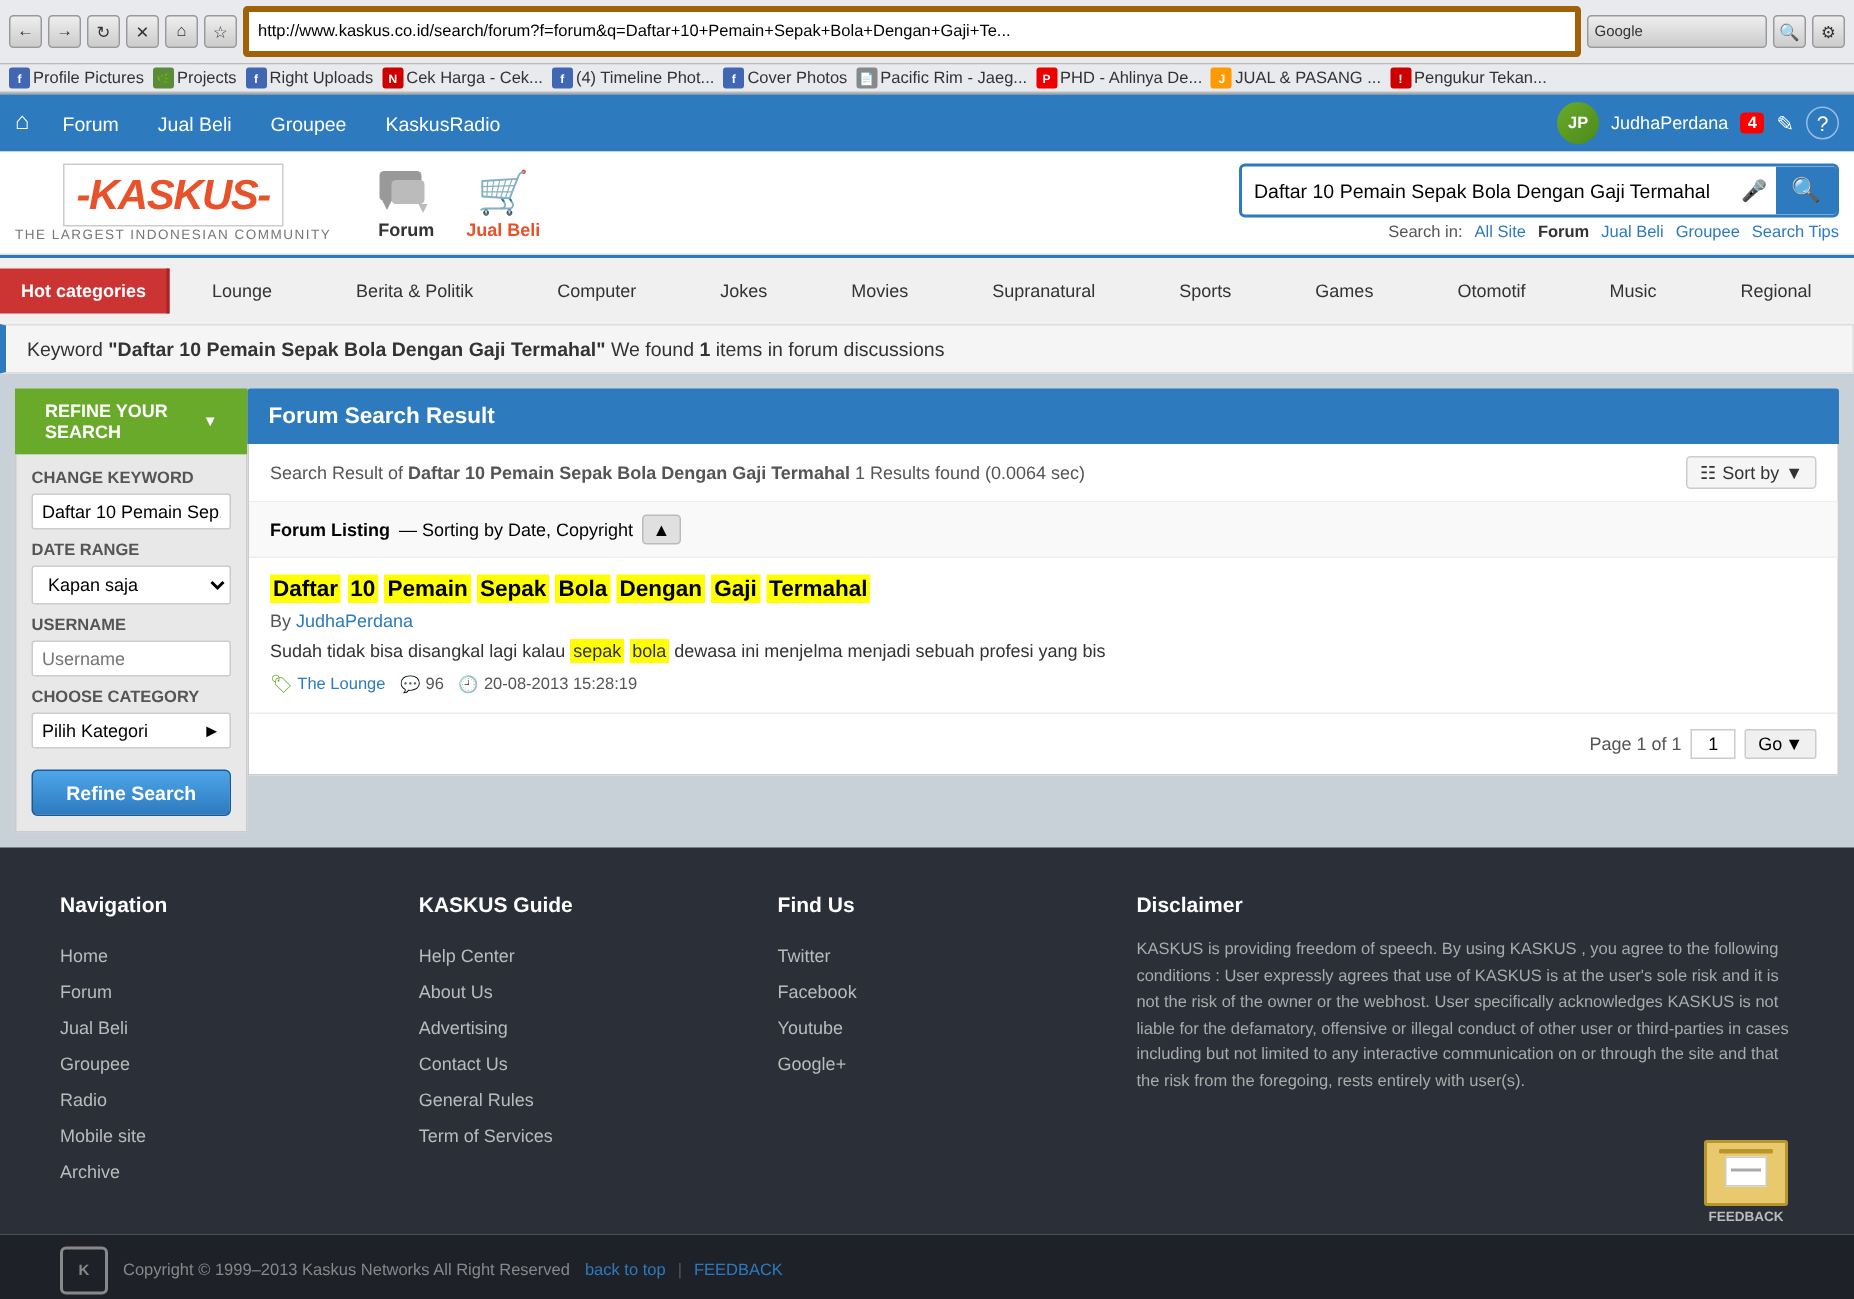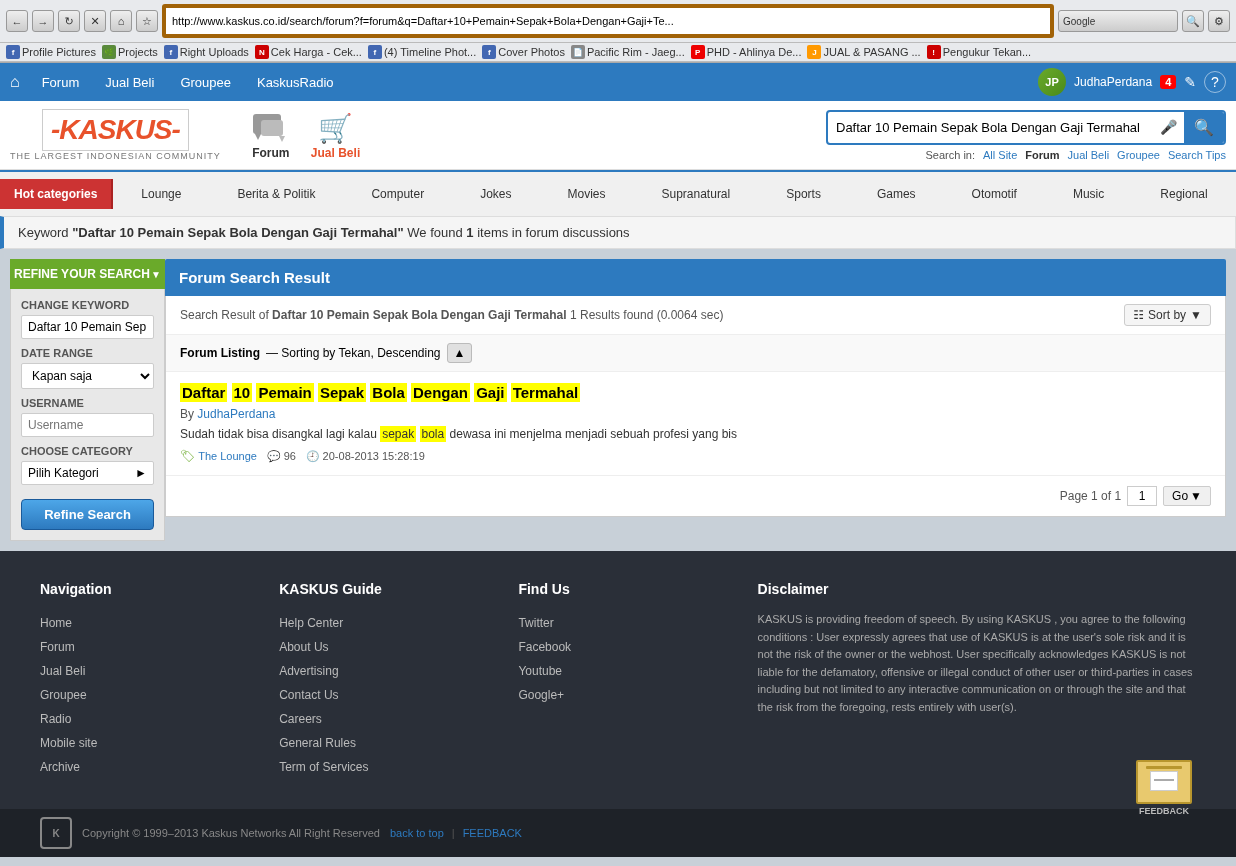--- a/index.html
+++ b/index.html
@@ -60,21 +60,21 @@
 
     
     .keyword-banner { background: #f5f5f5; border: 1px solid #ddd; padding: 8px 14px; font-size: 13px; color: #333; border-left: 4px solid #2d7abf; margin: 0; }
     .keyword-highlight { font-weight: bold; color: #333; }
 
     
     .main-area { display: flex; gap: 0; padding: 10px; }
 
     
     .sidebar { width: 155px; min-width: 155px; }
-    .refine-header { background: #6aaa2a; color: white; padding: 8px 4px; font-size: 12px; font-weight: bold; cursor: pointer; display: flex; align-items: center; justify-content: space-between; }
+    .refine-header { background: #6aaa2a; color: white; padding: 8px 20px; font-size: 12px; font-weight: bold; cursor: pointer; display: flex; align-items: center; justify-content: flex-end; }
     .refine-header-arrow { font-size: 10px; }
     .sidebar-section { background: #e8e8e8; border: 1px solid #ccc; border-top: none; padding: 10px; }
     .sidebar-label { font-size: 11px; color: #555; font-weight: bold; text-transform: uppercase; margin-bottom: 4px; margin-top: 8px; }
     .sidebar-label:first-child { margin-top: 0; }
     .sidebar-input { width: 100%; border: 1px solid #ccc; padding: 4px 6px; font-size: 12px; background: white; border-radius: 2px; }
     .sidebar-select { width: 100%; border: 1px solid #ccc; padding: 4px 6px; font-size: 12px; background: white; border-radius: 2px; cursor: pointer; }
     .sidebar-category { width: 100%; border: 1px solid #ccc; padding: 4px 6px; font-size: 12px; background: white; border-radius: 2px; cursor: pointer; display: flex; justify-content: space-between; align-items: center; }
     .refine-btn { background: linear-gradient(#4da6e8, #2d7abf); color: white; border: 1px solid #1a5a9a; padding: 7px 20px; font-size: 13px; border-radius: 4px; cursor: pointer; width: 100%; margin-top: 14px; font-weight: bold; }
 
     
@@ -321,21 +321,21 @@
         </div>
         <div class="sort-btn">
           <span>☷</span>
           <span>Sort by</span>
           <span>▼</span>
         </div>
       </div>
 
       <div class="forum-listing-bar">
         <strong>Forum Listing</strong>
-        <span>— Sorting by Tekan, Descending</span>
+        <span>— Sorting by Date, Copyright</span>
         <div class="listing-toggle">▲</div>
       </div>
 
       <div class="result-item">
         <div class="result-title">
           <span style="background:#ffff00; padding:1px 2px;">Daftar</span> 
           <span style="background:#ffff00; padding:1px 2px;">10</span> 
           <span style="background:#ffff00; padding:1px 2px;">Pemain</span> 
           <span style="background:#ffff00; padding:1px 2px;">Sepak</span> 
           <span style="background:#ffff00; padding:1px 2px;">Bola</span> 
@@ -388,21 +388,20 @@
       <a class="footer-link">Radio</a>
       <a class="footer-link">Mobile site</a>
       <a class="footer-link">Archive</a>
     </div>
     <div class="footer-col">
       <div class="footer-col-title">KASKUS Guide</div>
       <a class="footer-link">Help Center</a>
       <a class="footer-link">About Us</a>
       <a class="footer-link">Advertising</a>
       <a class="footer-link">Contact Us</a>
-      <a class="footer-link">Careers</a>
       <a class="footer-link">General Rules</a>
       <a class="footer-link">Term of Services</a>
     </div>
     <div class="footer-col">
       <div class="footer-col-title">Find Us</div>
       <a class="footer-link">Twitter</a>
       <a class="footer-link">Facebook</a>
       <a class="footer-link">Youtube</a>
       <a class="footer-link">Google+</a>
     </div>

